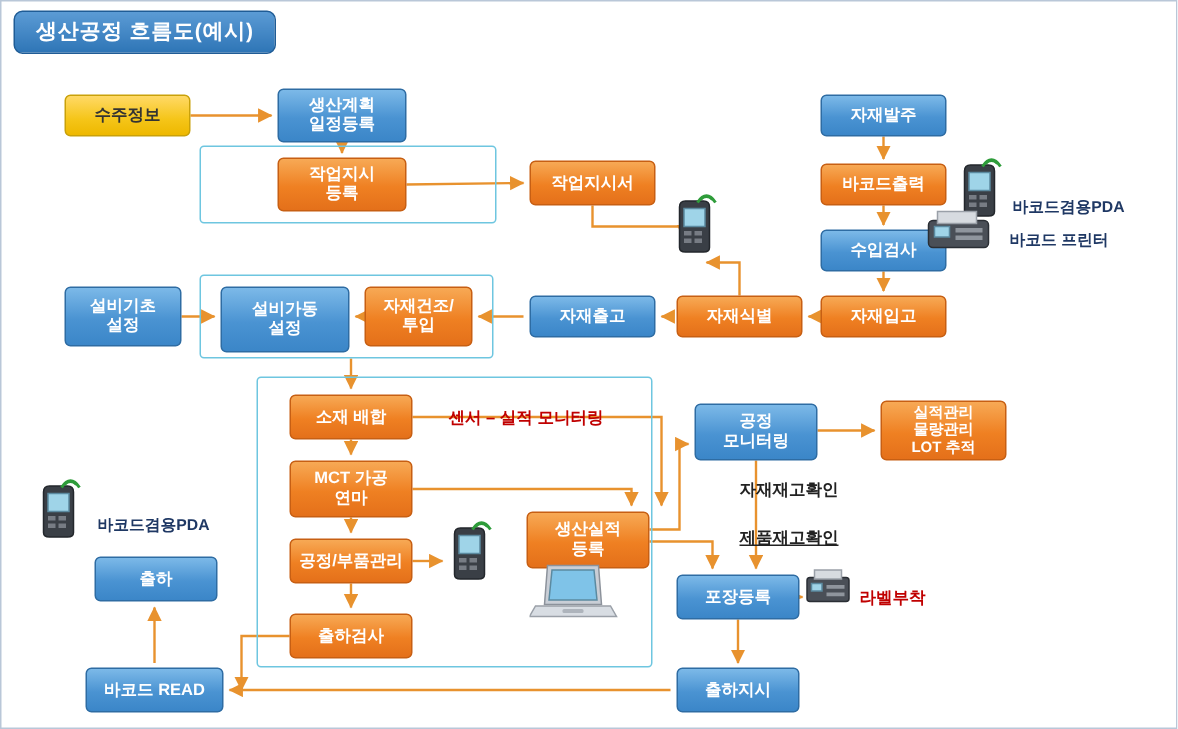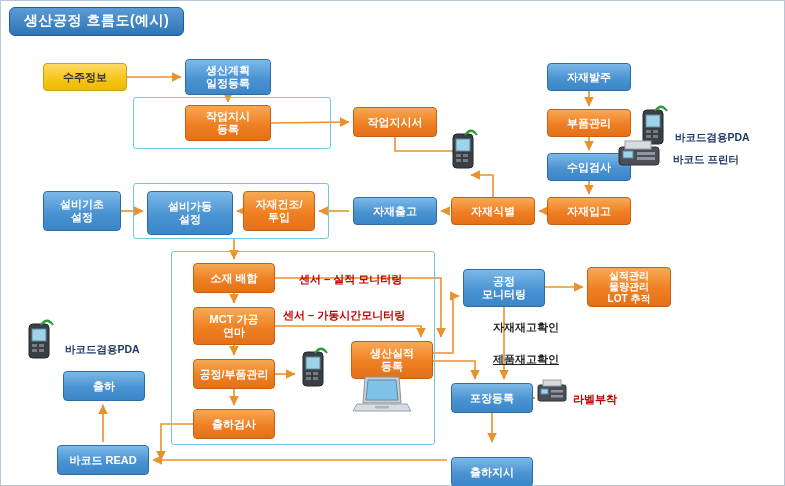--- a/index.html
+++ b/index.html
@@ -176,21 +176,21 @@
   <div class="grp" style="left:132px;top:182px;width:196px;height:56px;"></div>
   <div class="grp" style="left:170px;top:250px;width:264px;height:194px;"></div>
 
   <div class="node n-yellow" style="left:42px;top:62px;width:84px;height:28px;">수주정보</div>
   <div class="node n-blue" style="left:184px;top:58px;width:86px;height:36px;">생산계획
 일정등록</div>
   <div class="node n-orange" style="left:184px;top:104px;width:86px;height:36px;">작업지시
 등록</div>
   <div class="node n-orange" style="left:352px;top:106px;width:84px;height:30px;">작업지시서</div>
   <div class="node n-blue" style="left:546px;top:62px;width:84px;height:28px;">자재발주</div>
-  <div class="node n-orange" style="left:546px;top:108px;width:84px;height:28px;">부품관리</div>
+  <div class="node n-orange" style="left:546px;top:108px;width:84px;height:28px;">바코드출력</div>
   <div class="node n-blue" style="left:546px;top:152px;width:84px;height:28px;">수입검사</div>
   <div class="node n-orange" style="left:546px;top:196px;width:84px;height:28px;">자재입고</div>
   <div class="node n-orange" style="left:450px;top:196px;width:84px;height:28px;">자재식별</div>
   <div class="node n-blue" style="left:352px;top:196px;width:84px;height:28px;">자재출고</div>
   <div class="node n-orange" style="left:242px;top:190px;width:72px;height:40px;">자재건조/
 투입</div>
   <div class="node n-blue" style="left:146px;top:190px;width:86px;height:44px;">설비가동
 설정</div>
   <div class="node n-blue" style="left:42px;top:190px;width:78px;height:40px;">설비기초
 설정</div>
@@ -200,26 +200,25 @@
   <div class="node n-orange" style="left:192px;top:358px;width:82px;height:30px;">공정/부품관리</div>
   <div class="node n-orange" style="left:192px;top:408px;width:82px;height:30px;">출하검사</div>
   <div class="node n-orange" style="left:350px;top:340px;width:82px;height:38px;">생산실적
 등록</div>
   <div class="node n-blue" style="left:462px;top:268px;width:82px;height:38px;">공정
 모니터링</div>
   <div class="node n-orange" style="left:586px;top:266px;width:84px;height:40px;font-size:10px;">실적관리
 물량관리
 LOT 추적</div>
   <div class="node n-blue" style="left:450px;top:382px;width:82px;height:30px;">포장등록</div>
-  <div class="node n-blue" style="left:450px;top:444px;width:82px;height:30px;margin-top:12px;">출하지시</div>
+  <div class="node n-blue" style="left:450px;top:444px;width:82px;height:30px;">출하지시</div>
   <div class="node n-blue" style="left:62px;top:370px;width:82px;height:30px;">출하</div>
   <div class="node n-blue" style="left:56px;top:444px;width:92px;height:30px;">바코드 READ</div>
 
   <div class="label red" style="left:298px;top:272px;">센서 –  실적 모니터링</div>
-  <div class="label red" style="left:282px;top:308px;">센서 –  가동시간모니터링</div>
   <div class="label dark" style="left:492px;top:320px;">자재재고확인</div>
   <div class="label dark" style="left:492px;top:352px;text-decoration:underline;">제품재고확인</div>
   <div class="label red" style="left:572px;top:392px;">라벨부착</div>
 
   <div class="dev" style="left:636px;top:100px;">
     <svg width="34" height="44" viewBox="0 0 34 44">
       <path d="M6 40 L6 13 Q6 9 10 9 L22 9 Q26 9 26 13 L26 40 Q26 43 22 43 L10 43 Q6 43 6 40 Z" fill="#3a3f46" stroke="#23272c"></path>
       <rect x="9" y="14" width="14" height="12" fill="#9fd4e8" stroke="#5b8aa0"></rect>
       <rect x="9" y="29" width="5" height="3" fill="#777c84"></rect>
       <rect x="16" y="29" width="5" height="3" fill="#777c84"></rect>

